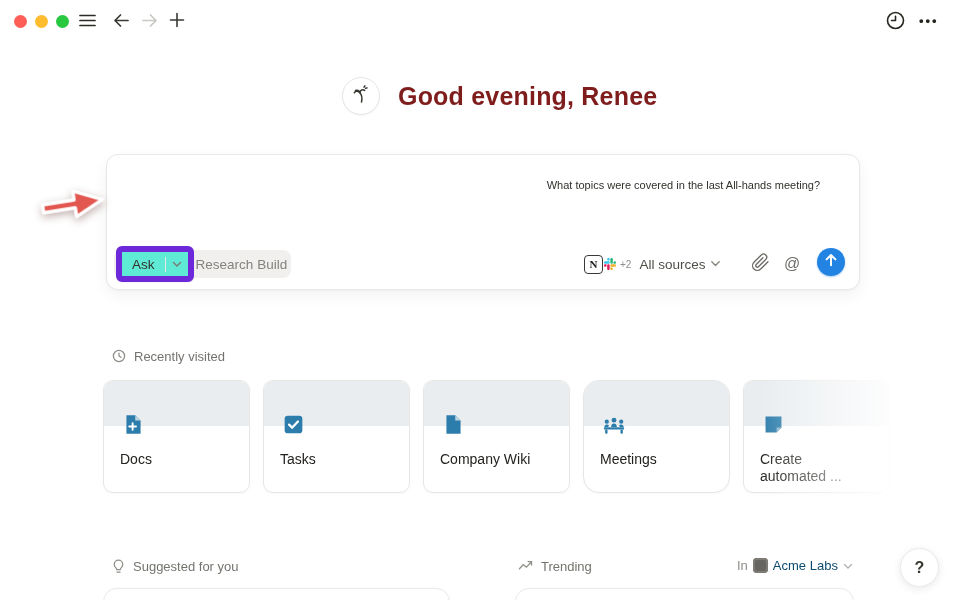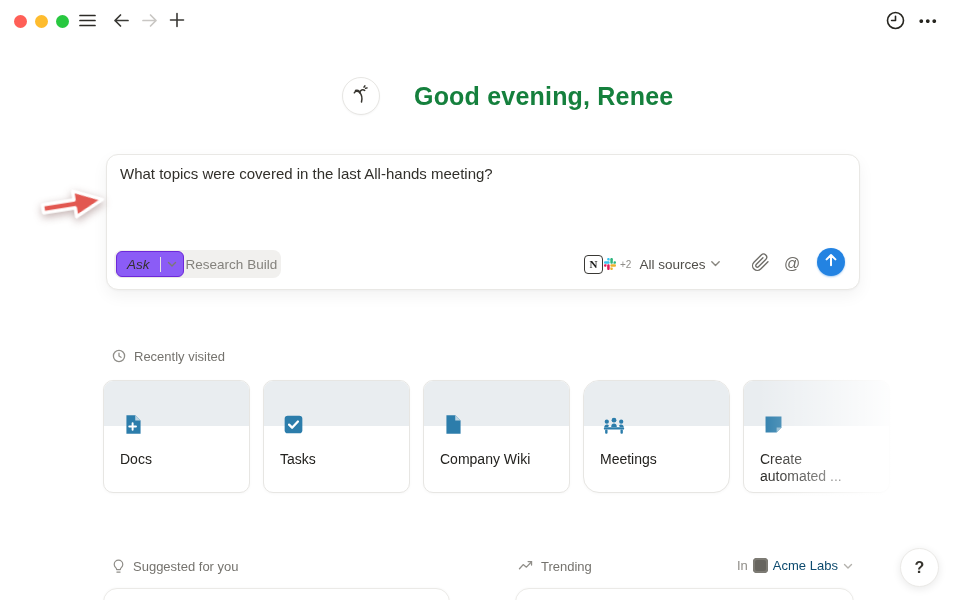--- a/index.html
+++ b/index.html
@@ -11,29 +11,29 @@
   .traffic{width:13px;height:13px;border-radius:50%;top:15px;}
   .tl-red{left:14px;background:#ff5f57;}
   .tl-yellow{left:35px;background:#febc2e;}
   .tl-green{left:56px;background:#28c840;}
   .topbar-btn{top:10px;width:24px;height:24px;display:flex;align-items:center;justify-content:center;}
   .ellipsis{top:13px;left:919px;font-size:13px;letter-spacing:2px;color:#26251f;font-weight:bold;}
 
   
   .avatar{left:342px;top:77px;width:36px;height:36px;border-radius:50%;border:1px solid #e7e6e3;
           background:#fff;display:flex;align-items:center;justify-content:center;box-shadow:0 1px 2px rgba(0,0,0,.04);}
-  .greeting{left:414px;top:82px;font-size:25px;font-weight:700;color:#15803d;letter-spacing:.2px;}
+  .greeting{left:398px;top:82px;font-size:25px;font-weight:700;color:#7f1d1d;letter-spacing:.2px;}
 
   
   .ask-card{left:106px;top:154px;width:752px;height:134px;background:#fff;border:1px solid #e9e8e5;
             border-radius:12px;box-shadow:0 6px 16px rgba(0,0,0,.05),0 1px 2px rgba(0,0,0,.03);}
-  .ask-query{left:120px;top:165px;width:700px;font-size:15px;color:#32302b;}
+  .ask-query{left:120px;top:179px;width:700px;font-size:11px;color:#32302b;text-align:right;}
   .mode-pill{left:114px;top:250px;height:28px;background:#f1f0ee;border-radius:8px;display:flex;align-items:center;padding:0 2px;}
-  .seg-selected{display:flex;align-items:center;height:24px;background:#8b5cf6;border:1px solid #6d28d9;
-                border-radius:6px;box-shadow:0 1px 1px rgba(0,0,0,.04);font-style:italic;}
+  .seg-selected{display:flex;align-items:center;height:24px;background:#5eead4;border:6px solid #6d28d9;
+                border-radius:6px;box-shadow:0 1px 1px rgba(0,0,0,.04);}
   .seg-ask{padding:0 10px;font-size:13.5px;font-weight:500;color:#34322d;}
   .seg-div{width:1px;height:15px;background:#e8e7e4;}
   .seg-chevron{width:22px;display:flex;align-items:center;justify-content:center;}
   .seg-gray{padding:0 2px;font-size:13.5px;color:#84827d;}
   .sources{left:584px;top:250px;height:28px;display:flex;align-items:center;}
   .notion-chip{width:17px;height:17px;background:#fff;border:1.2px solid #3a3935;border-radius:4px;
                display:flex;align-items:center;justify-content:center;font-family:"Liberation Serif",serif;
                font-weight:700;font-size:11px;color:#191918;z-index:2;}
   .slack-chip{width:17px;height:17px;background:#fff;border-radius:4px;margin-left:-2px;
               display:flex;align-items:center;justify-content:center;z-index:1;}

